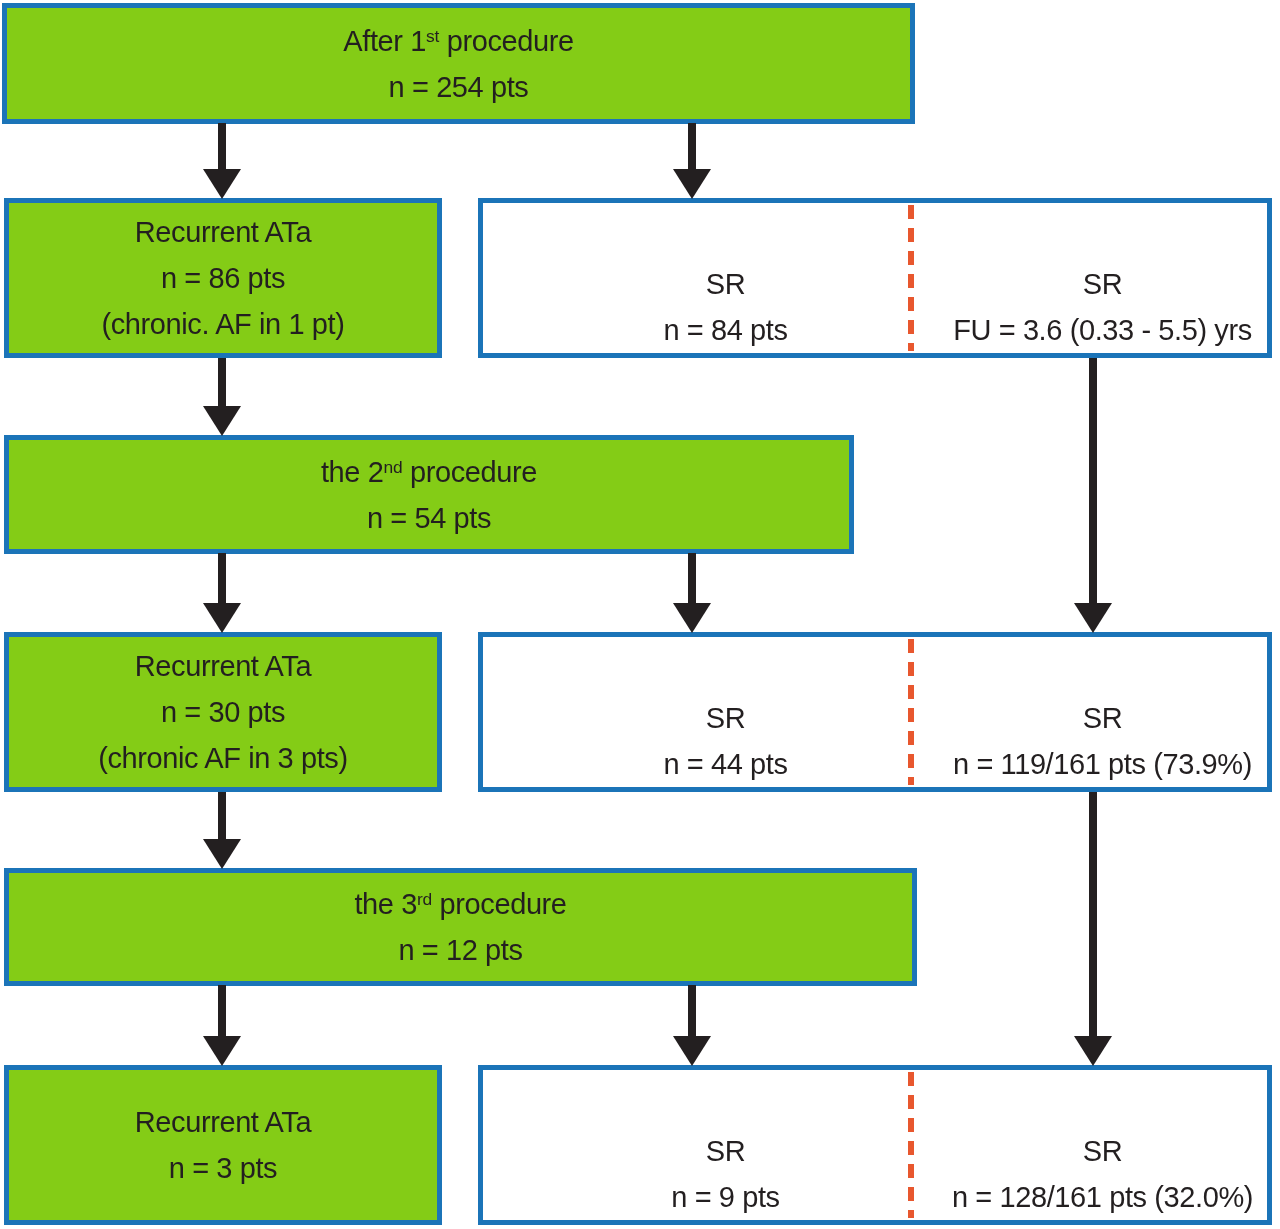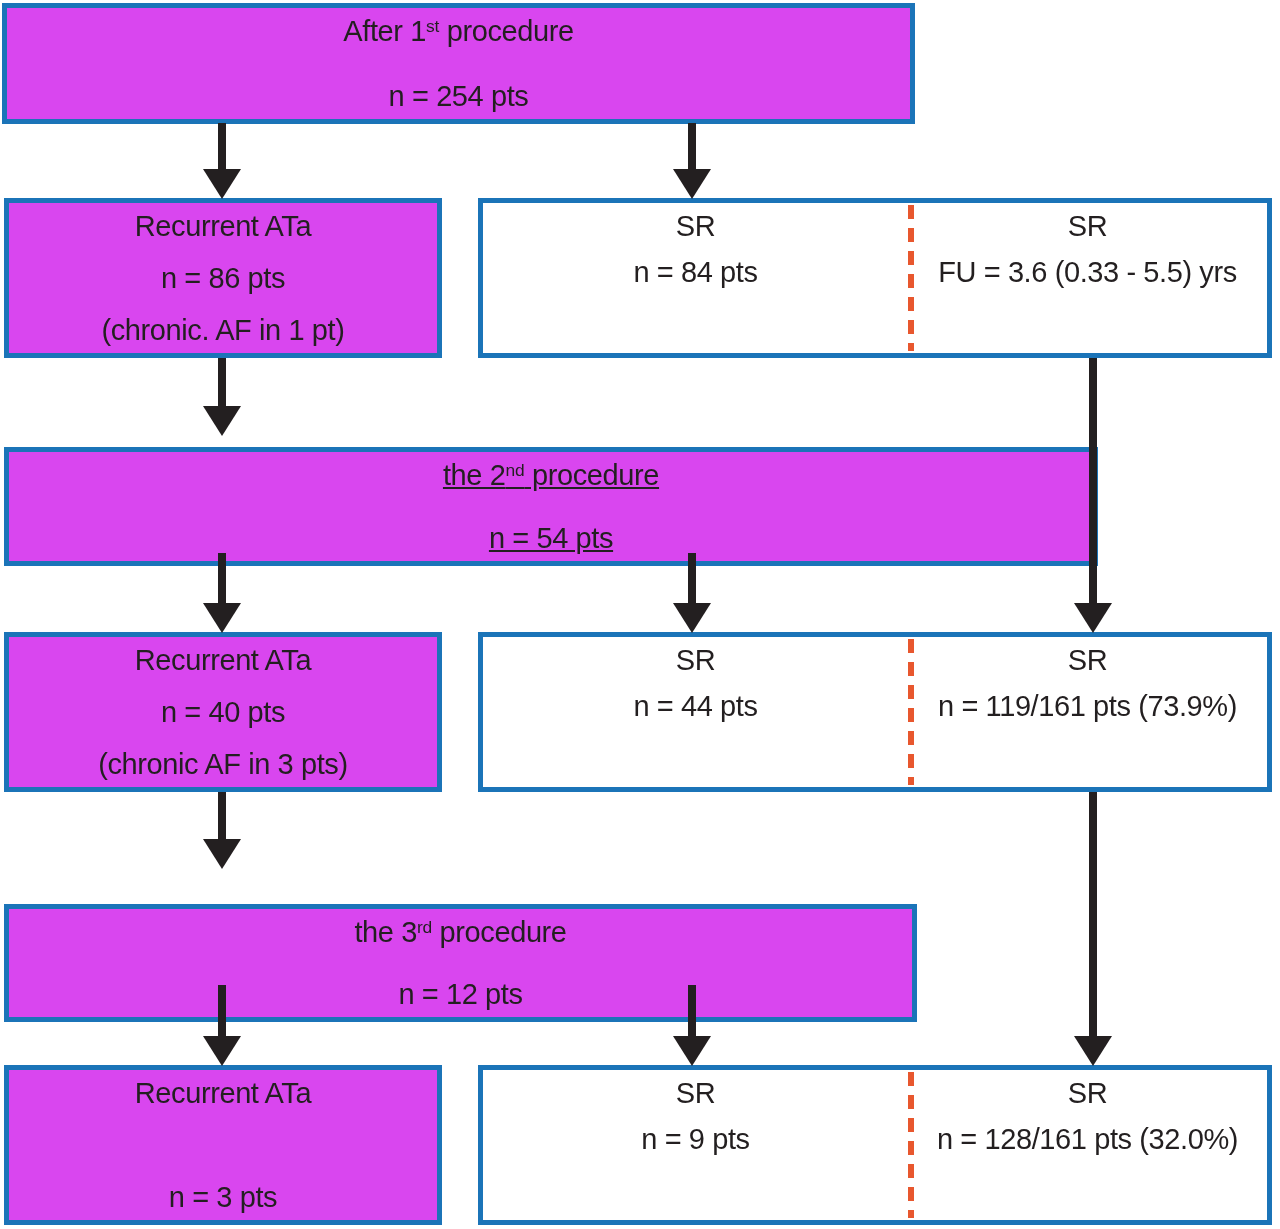--- a/index.html
+++ b/index.html
@@ -19,50 +19,51 @@
     font-size: 29px;
     line-height: 46px;
     letter-spacing: -0.4px;
     color: var(--text);
     overflow: hidden;
   }
   .box {
     position: absolute;
     box-sizing: border-box;
     border: 5px solid var(--box-border);
-    background: #d946ef;
+    background: #84cc16;
     display: flex;
     flex-direction: column;
     align-items: center;
-    justify-content: space-between;
+    justify-content: center;
     text-align: center;
   }
   .box .line { display: block; white-space: nowrap; }
   sup.ord {
     font-size: 60%;
     line-height: 0;
     vertical-align: 0.5em;
     letter-spacing: -0.2px;
   }
   
   #box-proc1 { left: 2px;  top: 3px;    width: 913px; height: 121px; }
   #box-rec1  { left: 4px;  top: 198px;  width: 438px; height: 160px; }
-  #box-proc2 { left: 4px;  top: 447px;  width: 1094px; height: 119px; text-decoration: underline; }
+  #box-proc2 { left: 4px;  top: 435px;  width: 850px; height: 119px; }
   #box-rec2  { left: 4px;  top: 632px;  width: 438px; height: 160px; }
-  #box-proc3 { left: 4px;  top: 868px;  width: 913px; height: 118px; margin-top: 36px; }
+  #box-proc3 { left: 4px;  top: 868px;  width: 913px; height: 118px; }
   #box-rec3  { left: 4px;  top: 1065px; width: 438px; height: 160px; }
   
   .sr-box {
     position: absolute;
     box-sizing: border-box;
     border: 5px solid var(--box-border);
     background: #ffffff;
     display: flex;
     flex-direction: row;
-    align-items: flex-start;
+    align-items: flex-end;
+    padding-left: 30px;
   }
   #box-sr1 { left: 478px; top: 198px;  width: 794px; height: 160px; }
   #box-sr2 { left: 478px; top: 632px;  width: 794px; height: 160px; }
   #box-sr3 { left: 478px; top: 1065px; width: 794px; height: 160px; }
   .seg {
     display: flex;
     flex-direction: column;
     align-items: center;
     justify-content: center;
     text-align: center;
@@ -134,21 +135,21 @@
     </div>
   </div>
 
   <div class="box" id="box-proc2">
     <span class="line"><span>the 2</span><sup class="ord">nd</sup><span> procedure</span></span>
     <span class="line">n = 54 pts</span>
   </div>
 
   <div class="box" id="box-rec2">
     <span class="line">Recurrent ATa</span>
-    <span class="line">n = 40 pts</span>
+    <span class="line">n = 30 pts</span>
     <span class="line">(chronic AF in 3 pts)</span>
   </div>
 
   <div class="sr-box" id="box-sr2">
     <div class="seg seg-left">
       <span class="line">SR</span>
       <span class="line">n = 44 pts</span>
     </div>
     <div class="divider"></div>
     <div class="seg seg-right">

